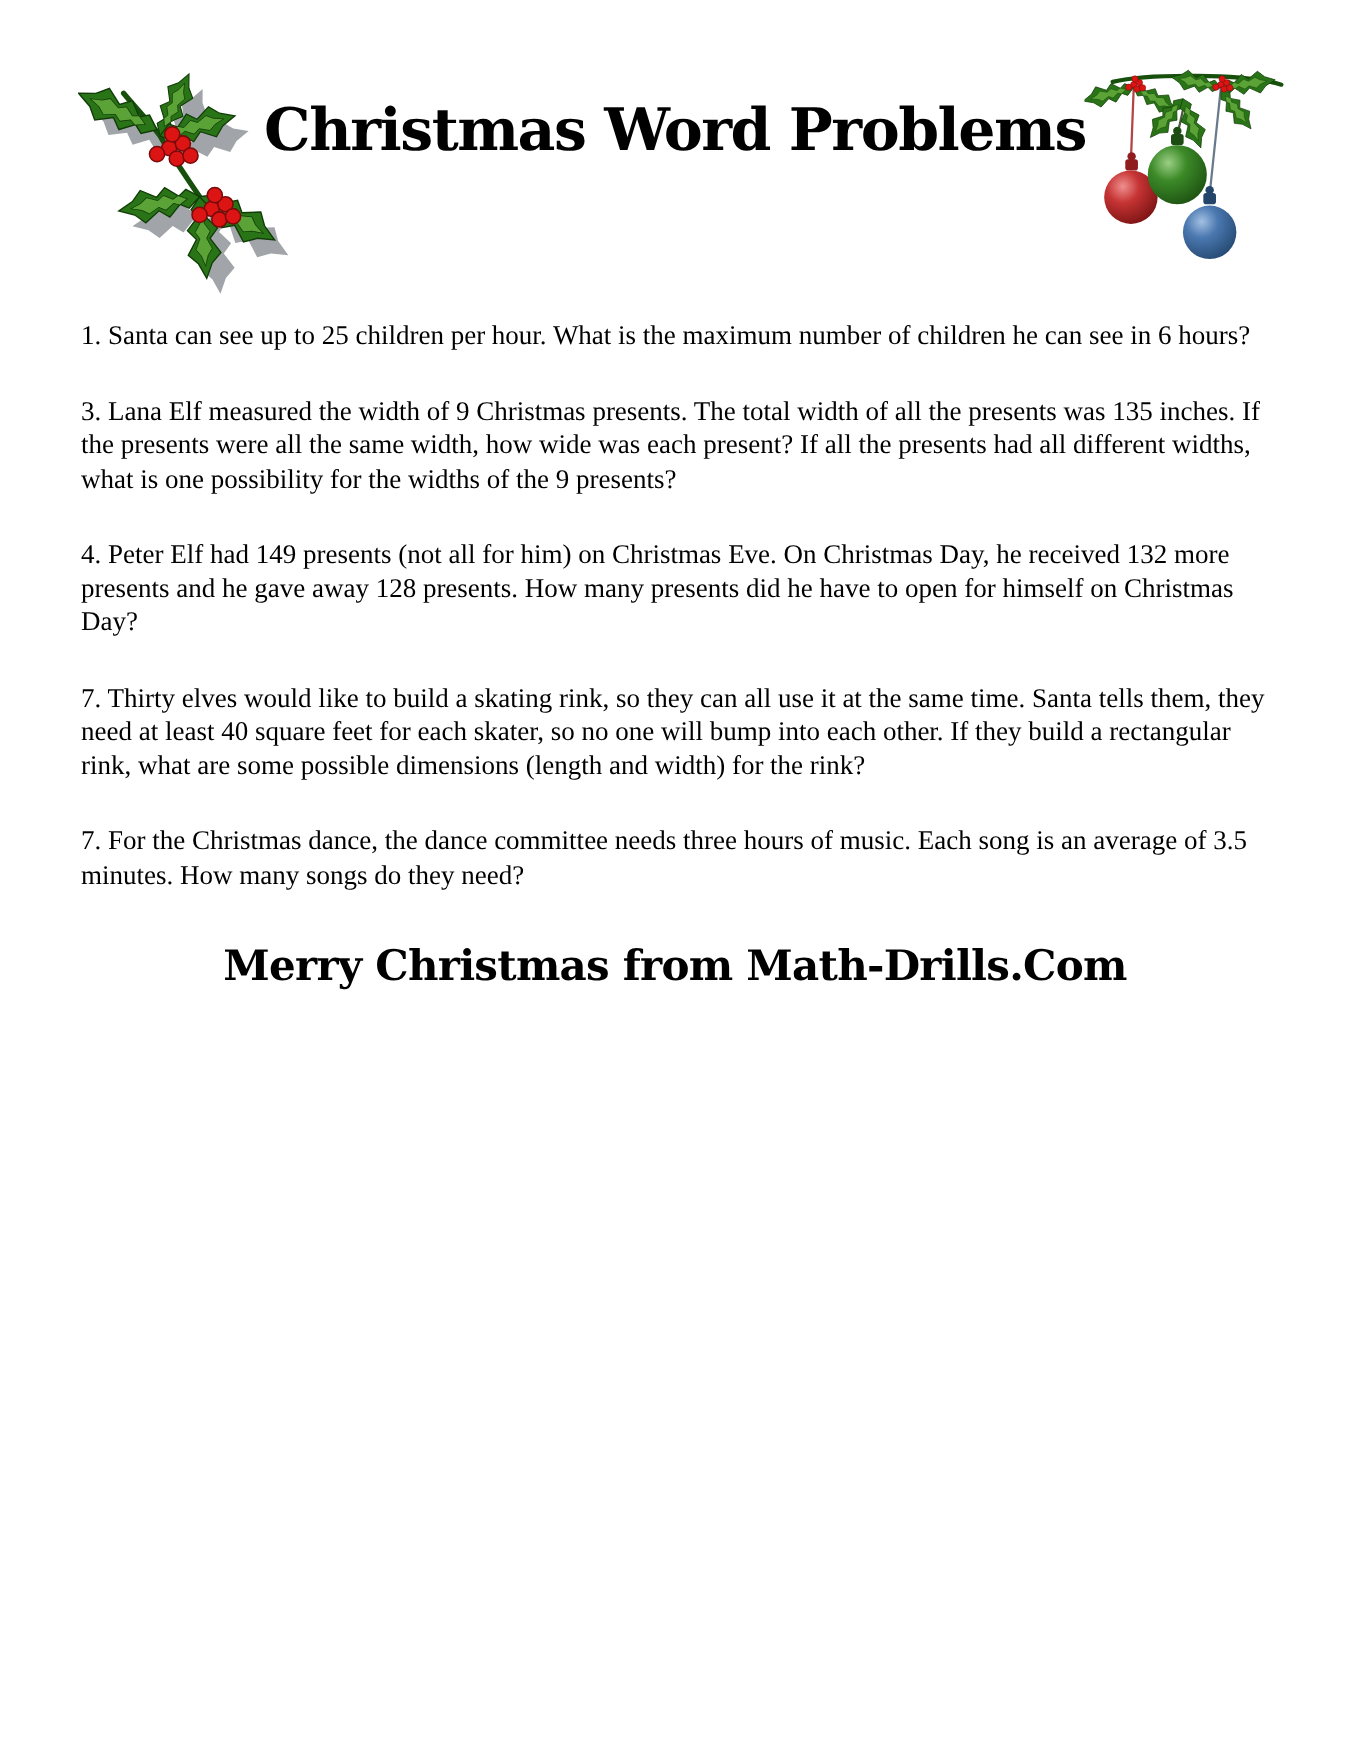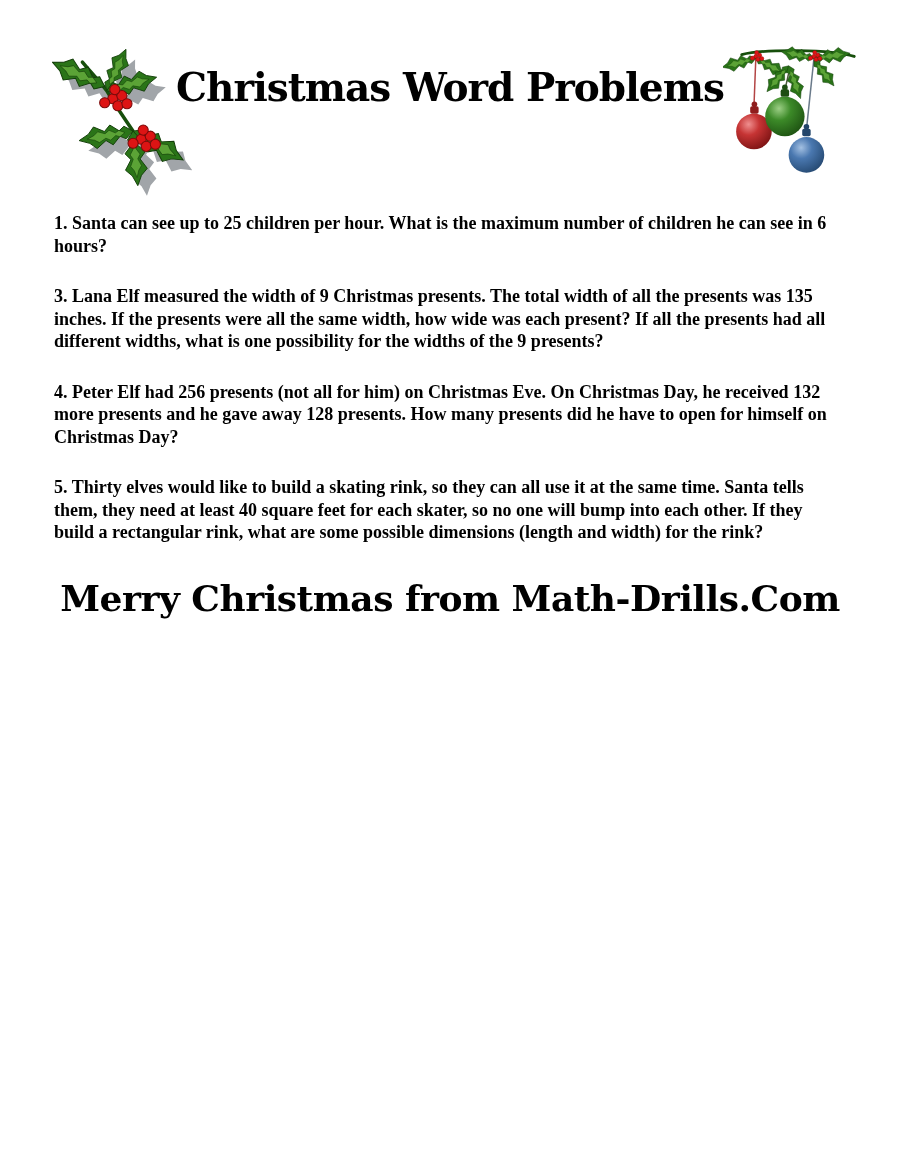--- a/index.html
+++ b/index.html
@@ -49,31 +49,30 @@
   }
   .problems {
     margin: 0 54px;
     width: 792px;
   }
   .problems p {
     margin: 0 0 28px 0;
     font-size: 18px;
     line-height: 22.5px;
     text-align: left;
-    font-weight: bold;
   }
   .problems p:last-child {
     margin-bottom: 0;
   }
   .footer {
     margin-top: 33px;
     text-align: center;
     font-family: "DejaVu Serif", serif;
     font-weight: bold;
-    font-size: 36px;
+    font-size: 28px;
     letter-spacing: -0.5px;
   }
   
   .f-holly   { fill: var(--c-hollygreen, #2a7418); }
   .f-hollylight { fill: var(--c-hollylight, #5ba336); }
   .f-berry   { fill: var(--c-berryred, #dd1414); }
   .f-shadow  { fill: var(--c-shadowgray, #8a8f94); }
   .s-stem    { stroke: var(--c-hollydark, #174f0c); }
 </style>
 </head>
@@ -185,19 +184,20 @@
         <rect x="84.5" y="89" width="9" height="8" rx="2" fill="#23456a"></rect>
         <circle cx="89" cy="117" r="19" fill="url(#gBlue)"></circle>
       </g>
     </svg>
 
   </div>
 
   <div class="problems">
     <p>1. Santa can see up to 25 children per hour. What is the maximum number of children he can see in 6 hours?</p>
     <p>3. Lana Elf measured the width of 9 Christmas presents. The total width of all the presents was 135 inches. If the presents were all the same width, how wide was each present? If all the presents had all different widths, what is one possibility for the widths of the 9 presents?</p>
-    <p>4. Peter Elf had 256 presents (not all for him) on Christmas Eve. On Christmas Day, he received 132 more presents and he gave away 128 presents. How many presents did he have to open for himself on Christmas Day?</p>
-    <p>5. Thirty elves would like to build a skating rink, so they can all use it at the same time. Santa tells them, they need at least 40 square feet for each skater, so no one will bump into each other. If they build a rectangular rink, what are some possible dimensions (length and width) for the rink?</p>
+    <p>4. Peter Elf had 149 presents (not all for him) on Christmas Eve. On Christmas Day, he received 132 more presents and he gave away 128 presents. How many presents did he have to open for himself on Christmas Day?</p>
+    <p>7. Thirty elves would like to build a skating rink, so they can all use it at the same time. Santa tells them, they need at least 40 square feet for each skater, so no one will bump into each other. If they build a rectangular rink, what are some possible dimensions (length and width) for the rink?</p>
+    <p>7. For the Christmas dance, the dance committee needs three hours of music. Each song is an average of 3.5 minutes. How many songs do they need?</p>
   </div>
 
   <div class="footer">Merry Christmas from Math-Drills.Com</div>
 
 </div>
 
 </body></html>

